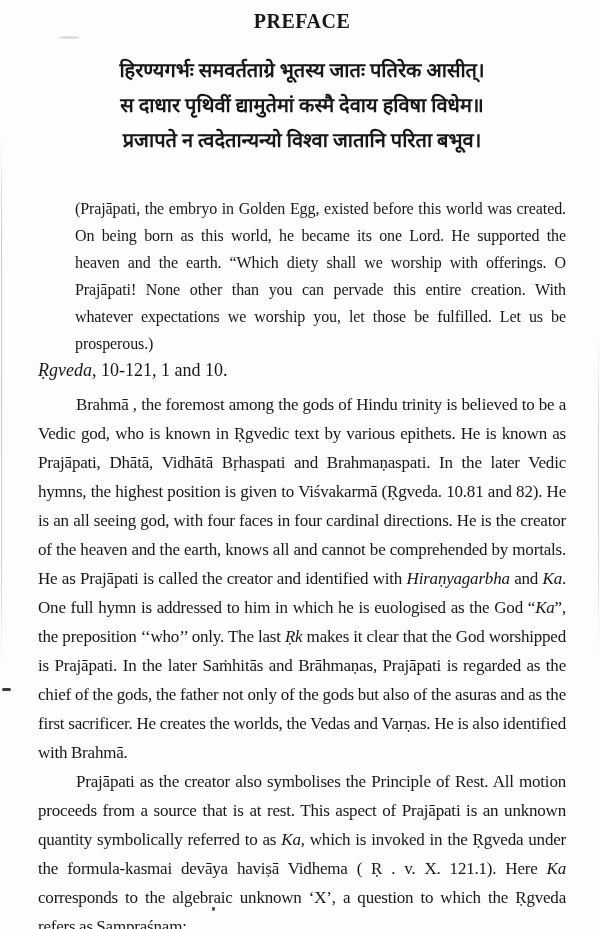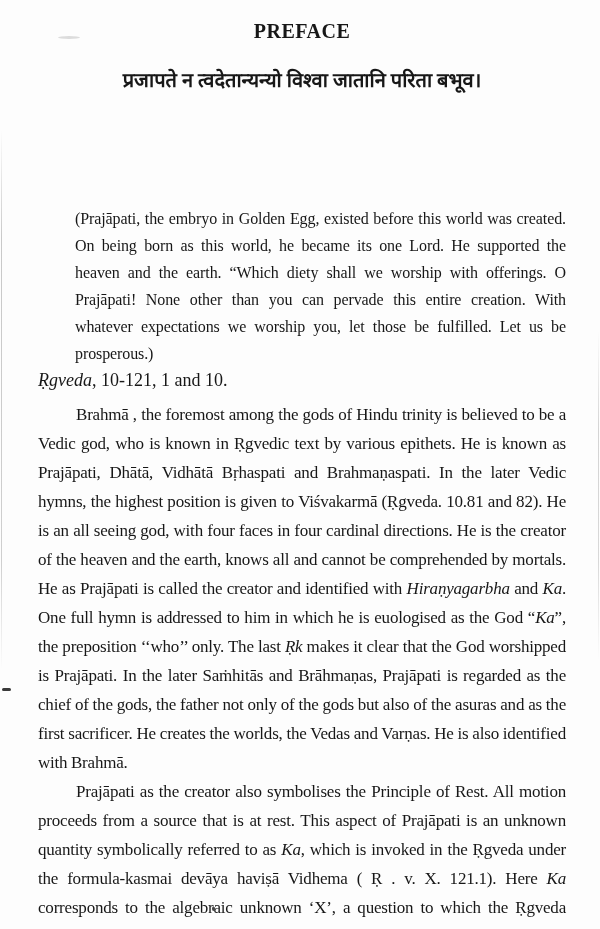--- a/index.html
+++ b/index.html
@@ -9,21 +9,21 @@
   }
   .page {
     position: relative;
     width: 600px;
     height: 929px;
     background: var(--paper, #fdfdfd);
     color: var(--ink, #171717);
     font-family: "Liberation Serif", "DejaVu Serif", serif;
     overflow: hidden;
     box-sizing: border-box;
-    padding: 12px 34px 0 38px;
+    padding: 2px 34px 0 38px;
   }
   .page-title {
     margin: 0;
     padding-top: 8px;
     text-align: center;
     font-size: 20px;
     font-weight: bold;
     letter-spacing: 0.5px;
   }
   .verse-block {
@@ -105,20 +105,22 @@
   }
 </style>
 </head>
 <body>
 
 <div class="page" style="--paper: #fdfdfd; --ink: #171717;">
 
   <h1 class="page-title">PREFACE</h1>
 
   <div class="verse-block">
+    <div class="verse-line">हिरण्यगर्भः समवर्तताग्रे भूतस्य जातः पतिरेक आसीत्।</div>
+    <div class="verse-line">स दाधार पृथिवीं द्यामुतेमां कस्मै देवाय हविषा विधेम॥</div>
     <div class="verse-line">प्रजापते न त्वदेतान्यन्यो विश्वा जातानि परिता बभूव।</div>
   </div>
 
   <div class="translation-block">(Prajāpati,  the embryo in Golden Egg, existed before this world was created. On being born as this world, he became its one Lord. He supported the heaven and the earth. “Which diety shall we worship with offerings. O Prajāpati! None other than you can pervade this entire creation. With whatever expectations we worship you, let those be fulfilled. Let us be prosperous.)</div>
 
   <div class="citation-line">
     <span class="work">Ṛgveda</span><span>, 10-121, 1 and 10.</span>
   </div>
 
   <div class="body-text">

